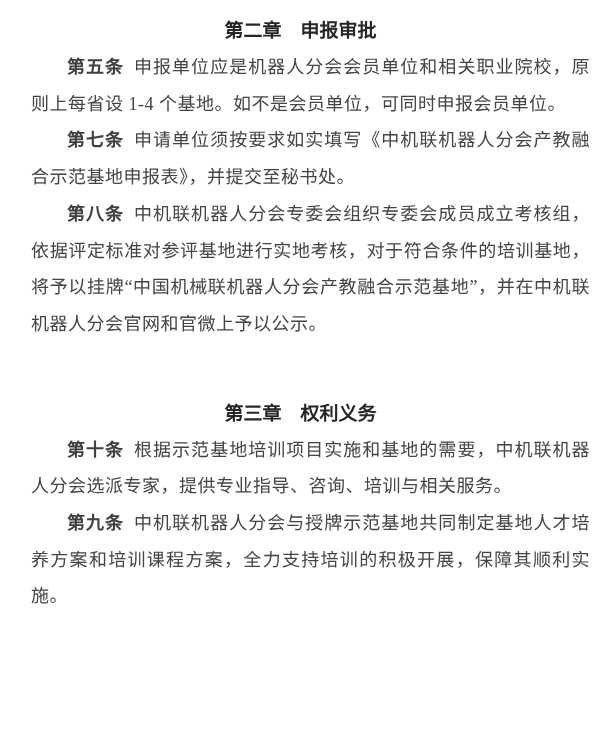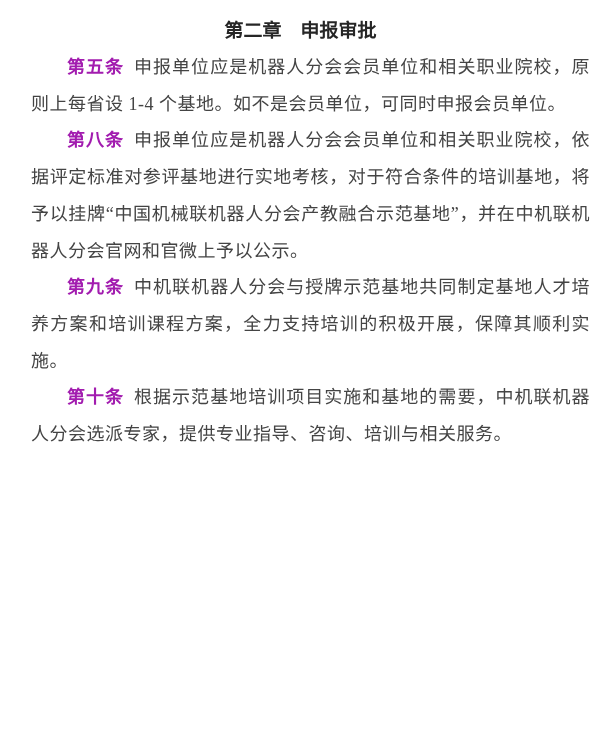--- a/index.html
+++ b/index.html
@@ -39,37 +39,39 @@
     margin: 0;
     font-size: 18px;
     line-height: 36.7px;
     letter-spacing: 0.5px;
     text-align: justify;
     text-indent: 2em;
     color: #444444;
   }
   .art-label {
     font-weight: 700;
-    color: #a21caf;
+    color: #404040;
     margin-right: 10px;
   }
 </style>
 </head>
 <body>
 
 <main class="page">
 
   <h2 class="chapter-heading">第二章　申报审批</h2>
 
   <p class="article"><span class="art-label">第五条</span><span>申报单位应是机器人分会会员单位和相关职业院校，原则上每省设 1-4 个基地。如不是会员单位，可同时申报会员单位。</span></p>
 
 
+  <p class="article"><span class="art-label">第七条</span><span>申请单位须按要求如实填写《中机联机器人分会产教融合示范基地申报表》，并提交至秘书处。</span></p>
 
-  <p class="article"><span class="art-label">第八条</span><span>申报单位应是机器人分会会员单位和相关职业院校，依据评定标准对参评基地进行实地考核，对于符合条件的培训基地，将予以挂牌“中国机械联机器人分会产教融合示范基地”，并在中机联机器人分会官网和官微上予以公示。</span></p>
+  <p class="article"><span class="art-label">第八条</span><span>中机联机器人分会专委会组织专委会成员成立考核组，依据评定标准对参评基地进行实地考核，对于符合条件的培训基地，将予以挂牌“中国机械联机器人分会产教融合示范基地”，并在中机联机器人分会官网和官微上予以公示。</span></p>
 
+  <h2 class="chapter-heading second">第三章　权利义务</h2>
+
+  <p class="article"><span class="art-label">第十条</span><span>根据示范基地培训项目实施和基地的需要，中机联机器人分会选派专家，提供专业指导、咨询、培训与相关服务。</span></p>
 
   <p class="article"><span class="art-label">第九条</span><span>中机联机器人分会与授牌示范基地共同制定基地人才培养方案和培训课程方案，全力支持培训的积极开展，保障其顺利实施。</span></p>
-
-  <p class="article"><span class="art-label">第十条</span><span>根据示范基地培训项目实施和基地的需要，中机联机器人分会选派专家，提供专业指导、咨询、培训与相关服务。</span></p>
 
   <p class="article"></p>
 
 </main>
 
 </body></html>

